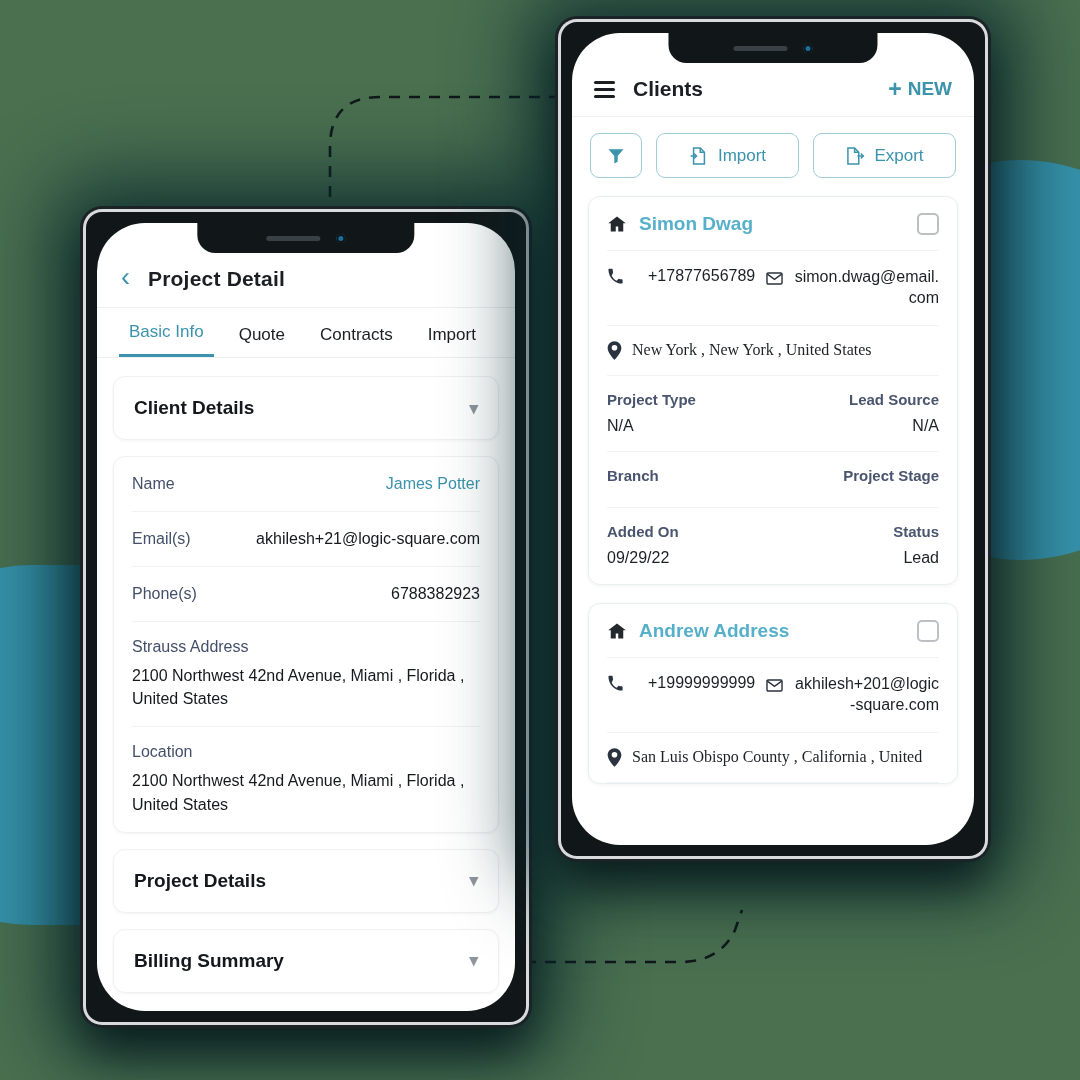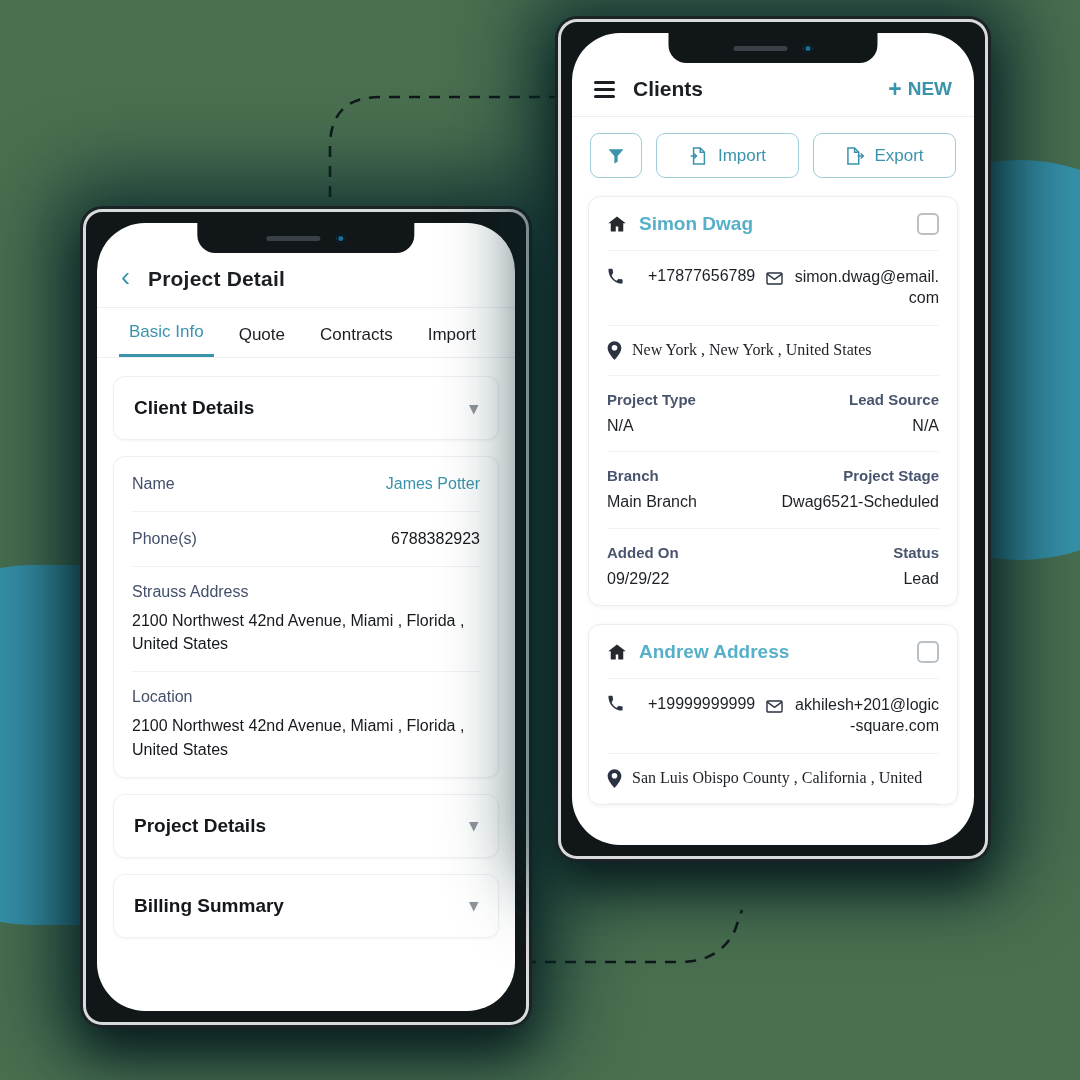--- a/index.html
+++ b/index.html
@@ -261,20 +261,24 @@
             <span class="chev">▾</span>
           </div>
         </div>
 
         <div class="kv-card">
           <div class="kv-row">
             <span class="kv-key">Name</span>
             <span class="kv-val accent">James Potter</span>
           </div>
           <div class="kv-row">
+            <span class="kv-key">Email(s)</span>
+            <span class="kv-val">akhilesh+21@logic-square.com</span>
+          </div>
+          <div class="kv-row">
             <span class="kv-key">Phone(s)</span>
             <span class="kv-val">6788382923</span>
           </div>
           <div class="kv-block">
             <span class="kv-key">Strauss Address</span>
             <span class="kv-val">2100 Northwest 42nd Avenue, Miami , Florida , United States</span>
           </div>
           <div class="kv-block">
             <span class="kv-key">Location</span>
             <span class="kv-val">2100 Northwest 42nd Avenue, Miami , Florida , United States</span>
@@ -403,24 +407,20 @@
             <span class="cc-v">N/A</span>
             <span class="cc-v right">N/A</span>
           </div>
         </div>
 
         <div class="cc-pair">
           <div class="cc-pair-keys">
             <span class="cc-k">Branch</span>
             <span class="cc-k">Project Stage</span>
           </div>
-          <div class="cc-pair-vals">
-            <span class="cc-v">Main Branch</span>
-            <span class="cc-v right">Dwag6521-Scheduled</span>
-          </div>
         </div>
 
         <div class="cc-pair">
           <div class="cc-pair-keys">
             <span class="cc-k">Added On</span>
             <span class="cc-k">Status</span>
           </div>
           <div class="cc-pair-vals">
             <span class="cc-v">09/29/22</span>
             <span class="cc-v right">Lead</span>

